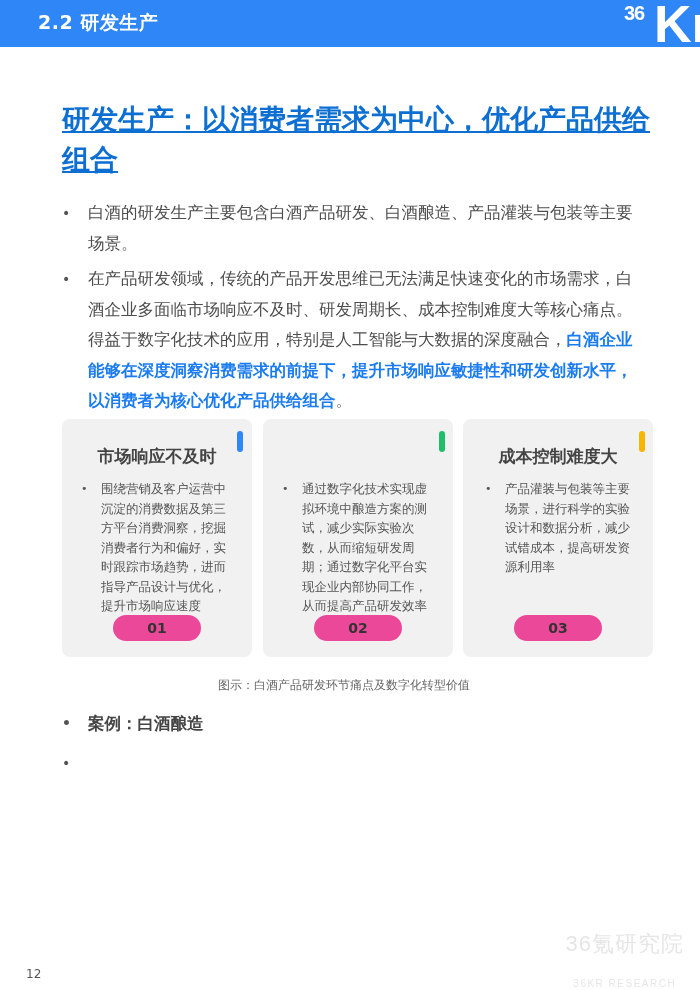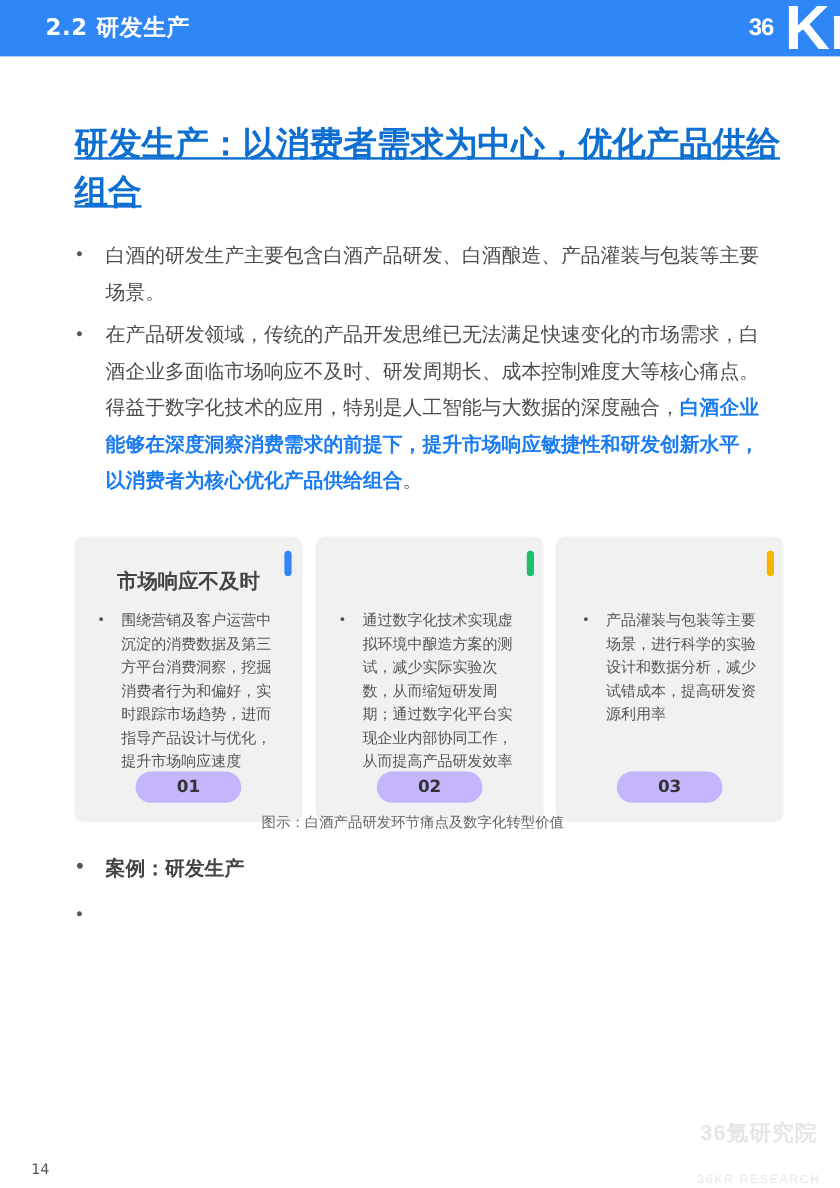--- a/index.html
+++ b/index.html
@@ -11,64 +11,64 @@
     background: #2e86f7;
   }
   .header-title {
     position: absolute; left: 38px; top: 10px;
     font-size: 19px; font-weight: bold; color: #ffffff; letter-spacing: 0.5px;
   }
   .logo {
     position: absolute; right: 0; top: 0; height: 52px; width: 90px;
     color: #ffffff; font-family: "Liberation Sans", sans-serif; font-weight: bold;
   }
-  .logo .num { position: absolute; left: 14px; top: 12px; font-size: 20px; letter-spacing: -1px; }
+  .logo .num { position: absolute; left: 14px; top: 2px; font-size: 20px; letter-spacing: -1px; }
   .logo .k { position: absolute; left: 44px; top: -2px; font-size: 52px; line-height: 52px; font-weight: bold; }
 
   .page-title {
     position: absolute; left: 62px; top: 100px; width: 590px;
     font-size: 28px; line-height: 40px; font-weight: bold; color: #0d6fd1; text-decoration: underline;
   }
 
   .bullet-block { position: absolute; left: 62px; width: 580px; }
   .bullet-row { position: relative; padding-left: 26px; font-size: 16.5px; line-height: 30.5px; color: #4d4d4d; }
   .bullet-dot { position: absolute; left: 0; top: 0; font-size: 14px; color: #555; }
   .hl { color: #1a7cf0; font-weight: bold; }
 
-  .cards { position: absolute; left: 62px; top: 419px; width: 592px; height: 238px; margin-top: 28px; }
+  .cards { position: absolute; left: 62px; top: 419px; width: 592px; height: 238px; }
   .card {
     position: absolute; top: 0; width: 190px; height: 238px;
     background: #f1f1f1; border-radius: 8px;
   }
   .card-accent { position: absolute; top: 12px; width: 6px; height: 21px; border-radius: 3px; }
   .card-title {
     position: absolute; left: 0; top: 26px; width: 100%; text-align: center;
     font-size: 17px; font-weight: bold; color: #444;
   }
   .card-body { position: absolute; left: 19px; top: 60px; width: 150px; font-size: 12.5px; line-height: 19.5px; color: #555; }
   .card-body .dot { position: absolute; left: 0; top: 0; font-size: 11px; }
   .card-body .txt { padding-left: 20px; display: block; }
   .card-badge {
     position: absolute; left: 50%; transform: translateX(-50%); top: 196px;
-    width: 88px; height: 26px; border-radius: 13px; background: #c4b5fd;
+    width: 88px; height: 26px; border-radius: 13px; background: #ec4899;
     text-align: center; line-height: 26px; font-size: 14px; font-weight: bold; color: #333;
   }
 
   .caption {
     position: absolute; left: 0; top: 677px; width: 688px; text-align: center;
     font-size: 12px; color: #666;
   }
 
   .case-heading { position: absolute; left: 62px; top: 713px; padding-left: 26px; font-size: 16.5px; font-weight: bold; color: #444; }
   .case-heading .bullet-dot { top: 2px; }
 
   .page-number { position: absolute; left: 26px; top: 967px; font-size: 12px; color: #555; }
 
   .watermark { position: absolute; right: 16px; top: 932px; text-align: center; color: #e6e6e6; font-family: "Liberation Sans", sans-serif; }
-  .watermark .wm-cn { font-size: 18px; font-weight: bold; letter-spacing: 1px; line-height: 24px; }
+  .watermark .wm-cn { font-size: 22px; font-weight: normal; letter-spacing: 1px; line-height: 24px; }
   .watermark .wm-en { font-size: 10px; letter-spacing: 1.5px; line-height: 16px; margin-top: 20px; }
 </style>
 </head>
 <body>
 
 <div class="header-bar">
   <div class="header-title">2.2 研发生产</div>
   <div class="logo">
     <span class="num">36</span>
     <span class="k">Kr</span>
@@ -106,39 +106,40 @@
     <div class="card-accent" style="left:176px; background:#1fbf6a;"></div>
     <div class="card-body">
       <span class="dot">•</span>
       <span class="txt">通过数字化技术实现虚拟环境中酿造方案的测试，减少实际实验次数，从而缩短研发周期；通过数字化平台实现企业内部协同工作，从而提高产品研发效率</span>
     </div>
     <div class="card-badge">02</div>
   </div>
 
   <div class="card" style="left:401px;">
     <div class="card-accent" style="left:176px; background:#f7b500;"></div>
+    <div class="card-title">成本控制难度大</div>
     <div class="card-body" style="left:22px;">
       <span class="dot">•</span>
       <span class="txt">产品灌装与包装等主要场景，进行科学的实验设计和数据分析，减少试错成本，提高研发资源利用率</span>
     </div>
     <div class="card-badge">03</div>
   </div>
 </div>
 
 <div class="caption">图示：白酒产品研发环节痛点及数字化转型价值</div>
 
 <div class="case-heading">
   <span class="bullet-dot">•</span>
-  <span>案例：研发生产</span>
+  <span>案例：白酒酿造</span>
 </div>
 
 <div class="bullet-block" style="top:748px;">
   <div class="bullet-row">
     <span class="bullet-dot">•</span>
   </div>
 </div>
 
-<div class="page-number">14</div>
+<div class="page-number">12</div>
 
 <div class="watermark">
   <div class="wm-cn">36氪研究院</div>
   <div class="wm-en">36KR RESEARCH</div>
 </div>
 
 </body></html>

